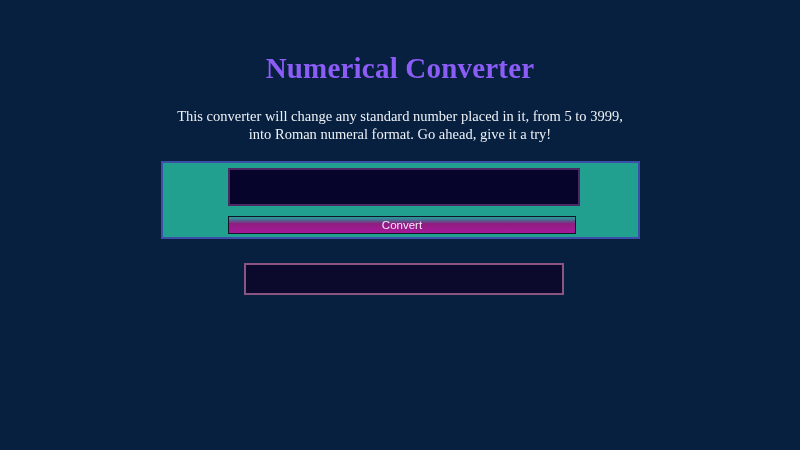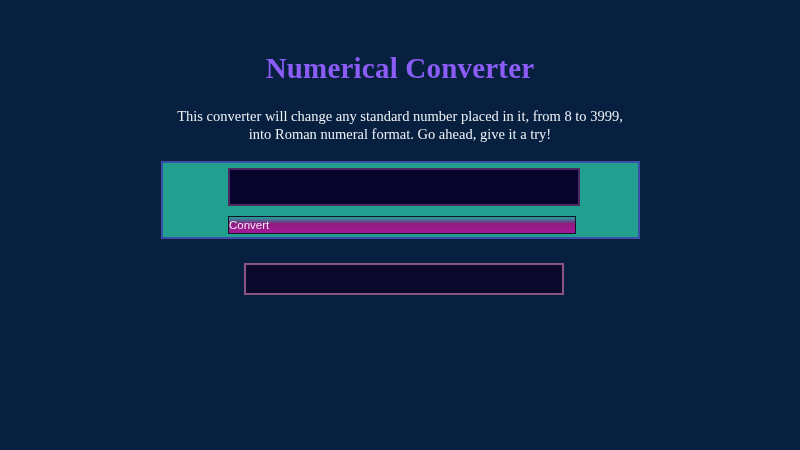--- a/index.html
+++ b/index.html
@@ -81,21 +81,21 @@
     width: 348px;
     height: 18px;
     padding: 0;
     border: 1px solid #131326;
     box-sizing: border-box;
     background: linear-gradient(to bottom, #2a9b95 0%, #2f8f9a 8%, #8e1d80 42%, #9c1b8c 70%, #a3189a 100%);
     color: #f2e9f6;
     font-family: "Liberation Sans", sans-serif;
     font-size: 11.5px;
     line-height: 16px;
-    text-align: left;
+    text-align: center;
     cursor: pointer;
     border-radius: 0;
   }
 
   
   #result-box {
     position: absolute;
     left: 244px;
     top: 263px;
     width: 308px;
@@ -110,21 +110,21 @@
     padding: 0 4px;
     overflow: hidden;
     white-space: nowrap;
   }
 </style>
 </head>
 <body>
 
 <h1 id="page-title">Numerical Converter</h1>
 
-<div id="page-description">This converter will change any standard number placed in it, from 8 to 3999, into Roman numeral format. Go ahead, give it a try!</div>
+<div id="page-description">This converter will change any standard number placed in it, from 5 to 3999, into Roman numeral format. Go ahead, give it a try!</div>
 
 <div id="converter-panel">
 
   <input id="number-input" type="text" placeholder="" value="" style="">
 
   <button id="convert-button">Convert</button>
 </div>
 
 <div id="result-box"></div>
 

